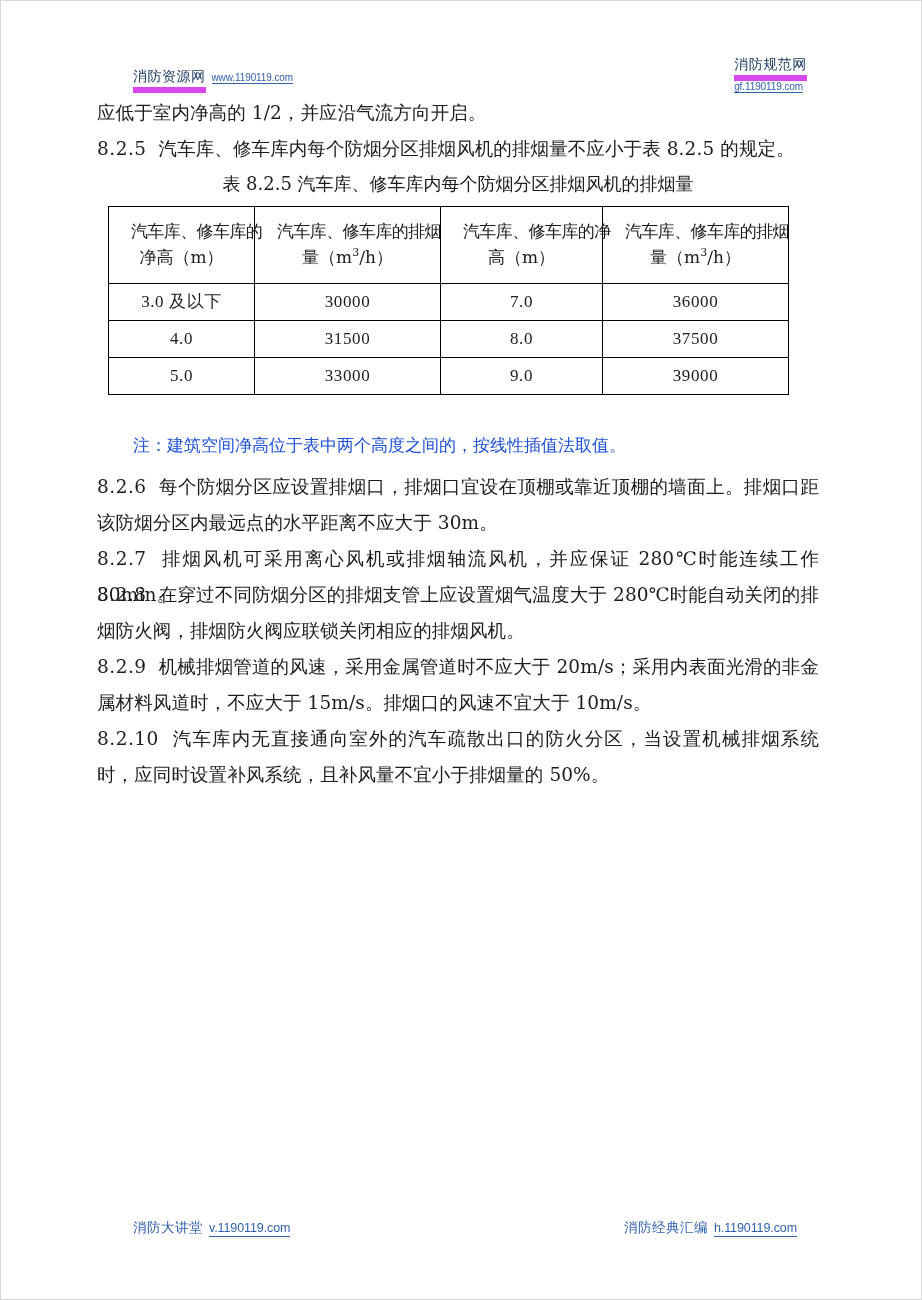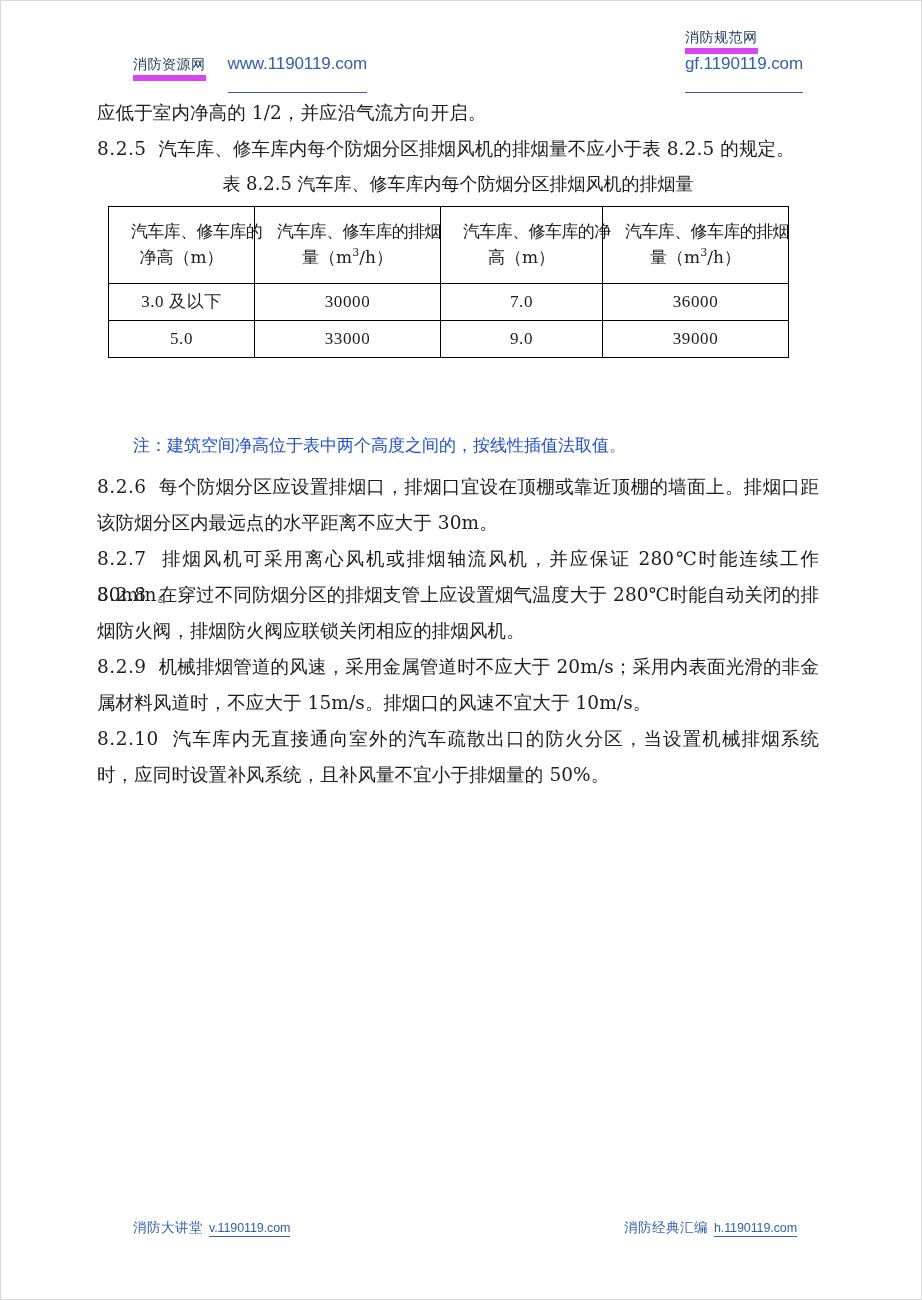--- a/index.html
+++ b/index.html
@@ -51,24 +51,24 @@
     font-family: "DejaVu Serif", "Liberation Serif", serif;
     color: #17365d;
     font-size: 14px;
     border-bottom: 6px solid #d946ef;
     padding-bottom: 1px;
     letter-spacing: 0.5px;
   }
   .hdr-url {
     font-family: "Liberation Sans", sans-serif;
     color: #2f5fb0;
-    font-size: 17px;
+    font-size: 10px;
     border-bottom: 1px solid #2f5fb0;
-    padding-bottom: 18px;
-    margin-left: 22px;
+    padding-bottom: 0;
+    margin-left: 6px;
     letter-spacing: -0.1px;
   }
 
   
   .running-footer {
     position: absolute;
     left: 0;
     top: 1212px;
     width: 730px;
     height: 24px;
@@ -229,20 +229,26 @@
           </tr>
         </thead>
         <tbody>
           <tr>
             <td class="numcell">3.0 及以下</td>
             <td class="numcell">30000</td>
             <td class="numcell">7.0</td>
             <td class="numcell">36000</td>
           </tr>
           <tr>
+            <td class="numcell">4.0</td>
+            <td class="numcell">31500</td>
+            <td class="numcell">8.0</td>
+            <td class="numcell">37500</td>
+          </tr>
+          <tr>
             <td class="numcell">5.0</td>
             <td class="numcell">33000</td>
             <td class="numcell">9.0</td>
             <td class="numcell">39000</td>
           </tr>
         </tbody>
       </table>
     </div>
 
     <div class="note" style="left:36px; top:430px;">注：建筑空间净高位于表中两个高度之间的，按线性插值法取值。</div>

